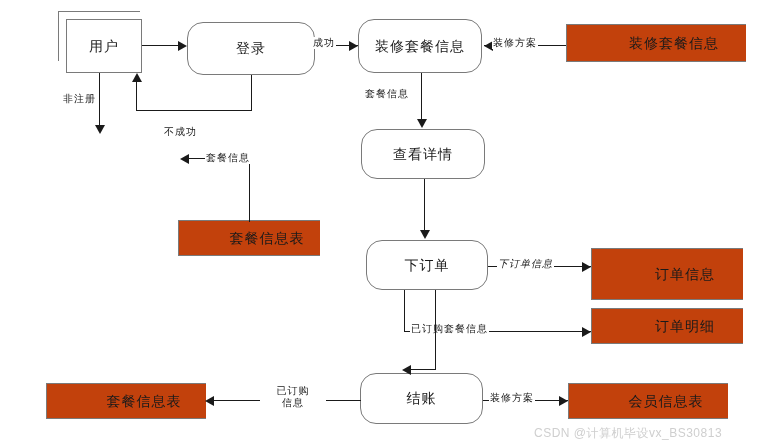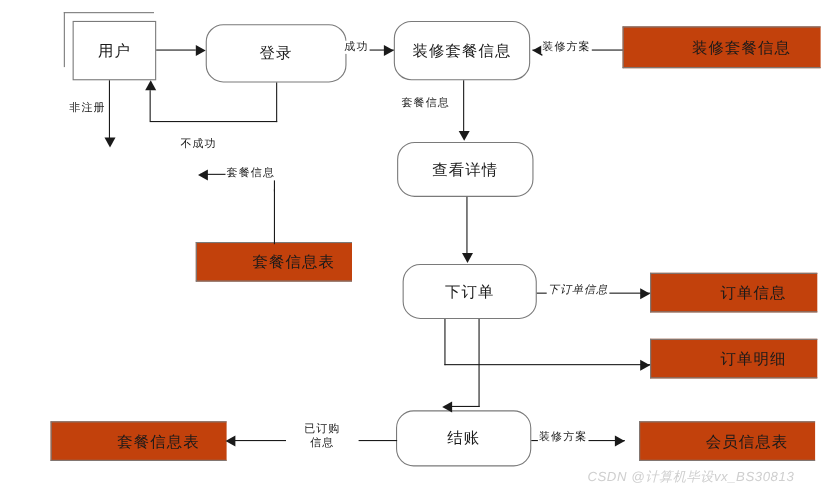--- a/index.html
+++ b/index.html
@@ -115,21 +115,20 @@
     white-space: normal;
     width: 64px;
   }
 
   .watermark {
     position: absolute;
     color: #cfcfcf;
     font-size: 12px;
     letter-spacing: 0.5px;
     white-space: nowrap;
-    font-style: italic;
   }
 </style>
 </head>
 <body>
 
 <div id="canvas">
 
   <div class="entity-frame" style="left:58px; top:11px; width:82px; height:50px;"></div>
   <div class="node rect" style="left:66px; top:19px; width:76px; height:54px;">
     <span>用户</span>
@@ -153,37 +152,37 @@
   </div>
 
   <div class="node proc" style="left:366px; top:240px; width:122px; height:50px;">
     <span>下订单</span>
   </div>
 
   <div class="node proc" style="left:361px; top:129px; width:124px; height:50px;">
     <span>查看详情</span>
   </div>
 
-  <div class="node store" style="left:591px; top:248px; width:152px; height:36px;">
+  <div class="node store" style="left:591px; top:248px; width:152px; height:52px;">
     <span>订单信息</span>
   </div>
 
   <div class="node store" style="left:591px; top:308px; width:152px; height:36px;">
     <span>订单明细</span>
   </div>
 
   <div class="node proc" style="left:360px; top:373px; width:123px; height:51px;">
     <span>结账</span>
   </div>
 
   <div class="node store" style="left:46px; top:383px; width:160px; height:36px;">
     <span>套餐信息表</span>
   </div>
 
-  <div class="node store" style="left:581px; top:383px; width:160px; height:36px;">
+  <div class="node store" style="left:568px; top:383px; width:160px; height:36px;">
     <span>会员信息表</span>
   </div>
 
   <div class="ln lnh" style="left:142px; top:45px; width:36px;"></div>
   <div class="arrow ar-right" style="left:178px; top:41px;"></div>
 
   <div class="ln lnh" style="left:315px; top:45px; width:43px;"></div>
   <div class="arrow ar-right" style="left:349px; top:41px;"></div>
   <div class="elabel" style="left:312px; top:37px;">成功</div>
 
@@ -214,20 +213,21 @@
   <div class="ln lnv" style="left:424px; top:179px; height:53px;"></div>
   <div class="arrow ar-down" style="left:420px; top:230px;"></div>
 
   <div class="ln lnh" style="left:488px; top:266px; width:103px;"></div>
   <div class="arrow ar-right" style="left:582px; top:262px;"></div>
   <div class="elabel" style="left:497px; top:258px;font-style:italic;">下订单信息</div>
 
   <div class="ln lnv" style="left:404px; top:290px; height:42px;"></div>
   <div class="ln lnh" style="left:404px; top:331px; width:187px;"></div>
   <div class="arrow ar-right" style="left:582px; top:327px;"></div>
+  <div class="elabel" style="left:410px; top:323px;">已订购套餐信息</div>
 
   <div class="ln lnv" style="left:435px; top:290px; height:80px;"></div>
   <div class="ln lnh" style="left:404px; top:369px; width:32px;"></div>
   <div class="arrow ar-left" style="left:402px; top:365px;"></div>
 
   <div class="ln lnh" style="left:483px; top:400px; width:85px;"></div>
   <div class="arrow ar-right" style="left:559px; top:396px;"></div>
   <div class="elabel" style="left:489px; top:392px;">装修方案</div>
 
   <div class="ln lnh" style="left:212px; top:400px; width:149px;"></div>

